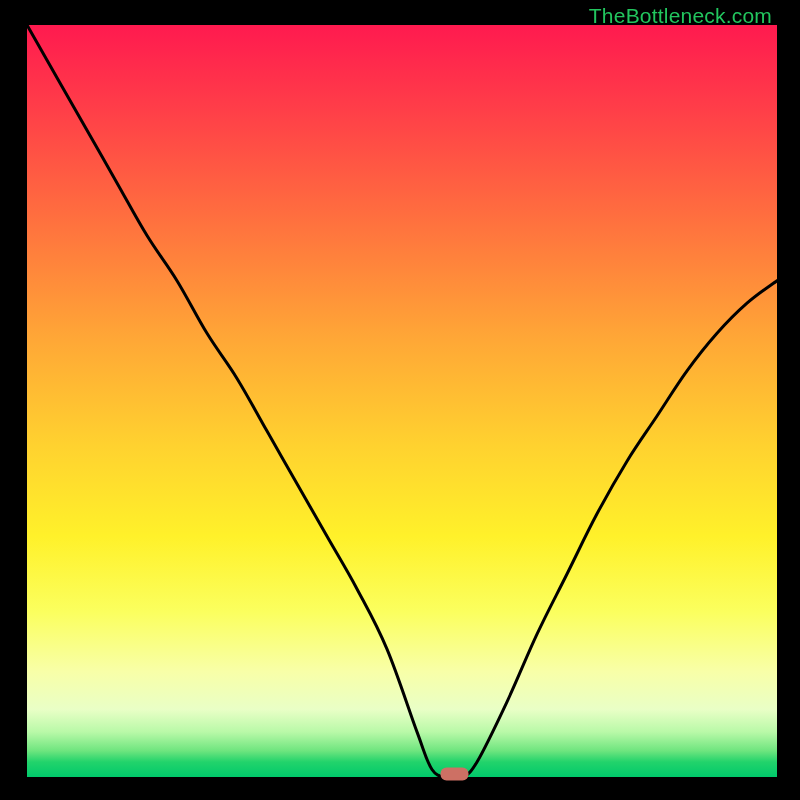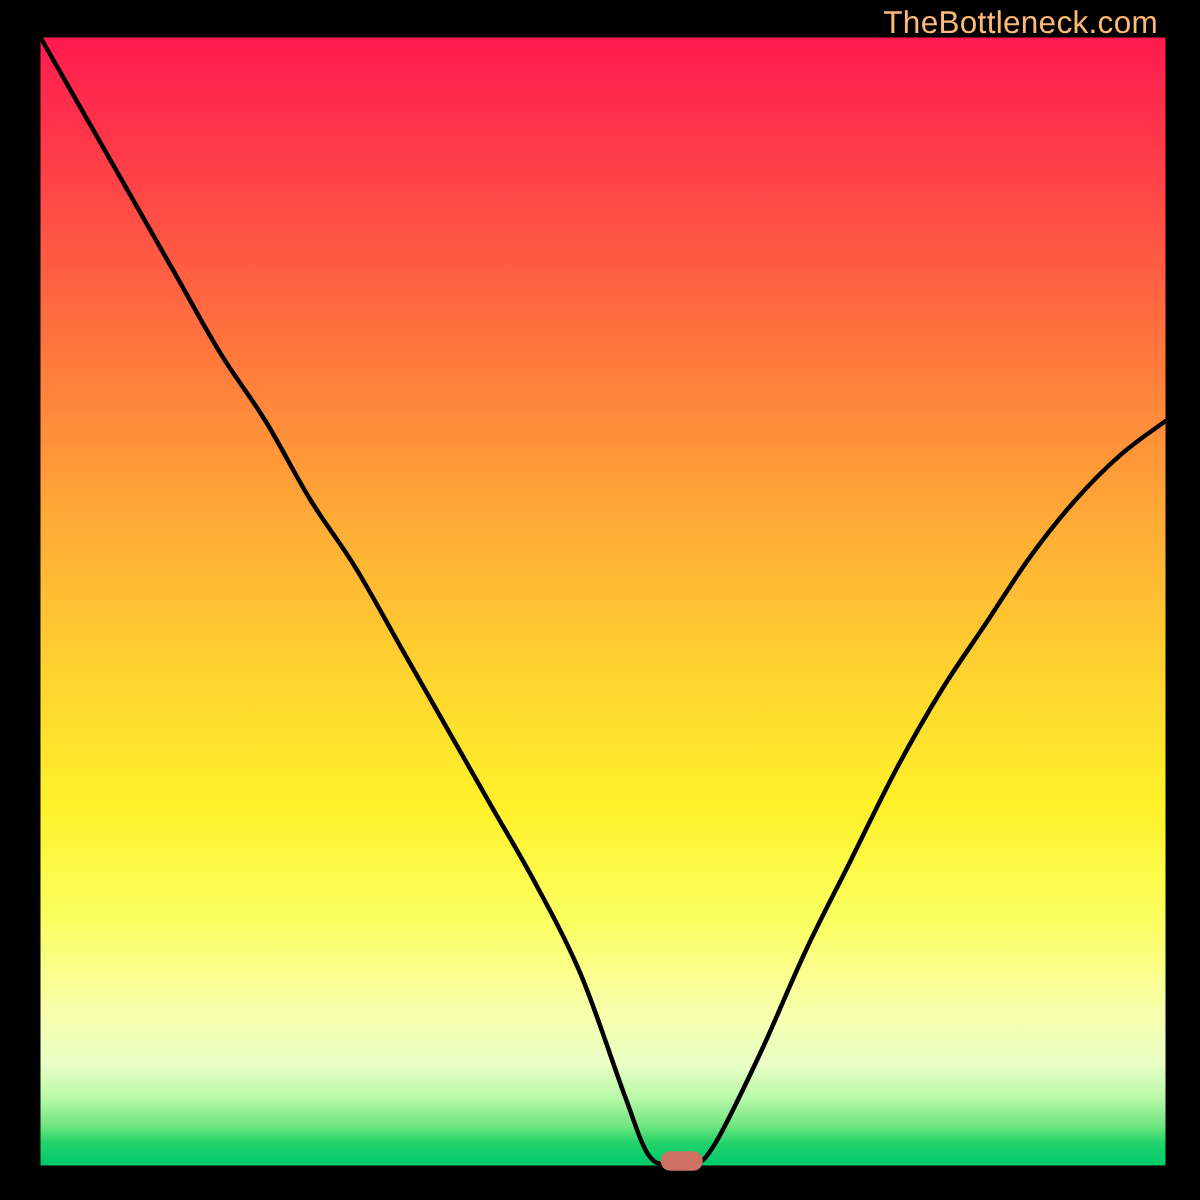--- a/index.html
+++ b/index.html
@@ -40,21 +40,21 @@
       #22d36b 98%,
       #00c96b 100%
     );
   }
   .watermark {
     position: absolute;
     top: 4px;
     right: 28px;
     font-family: Arial, Helvetica, sans-serif;
     font-size: 21px;
-    color: #fdba74;
+    color: #22c55e;
     letter-spacing: 0.2px;
   }
   svg.curve {
     position: absolute;
     left: 0;
     top: 0;
     width: 750px;
     height: 752px;
     overflow: visible;
   }

